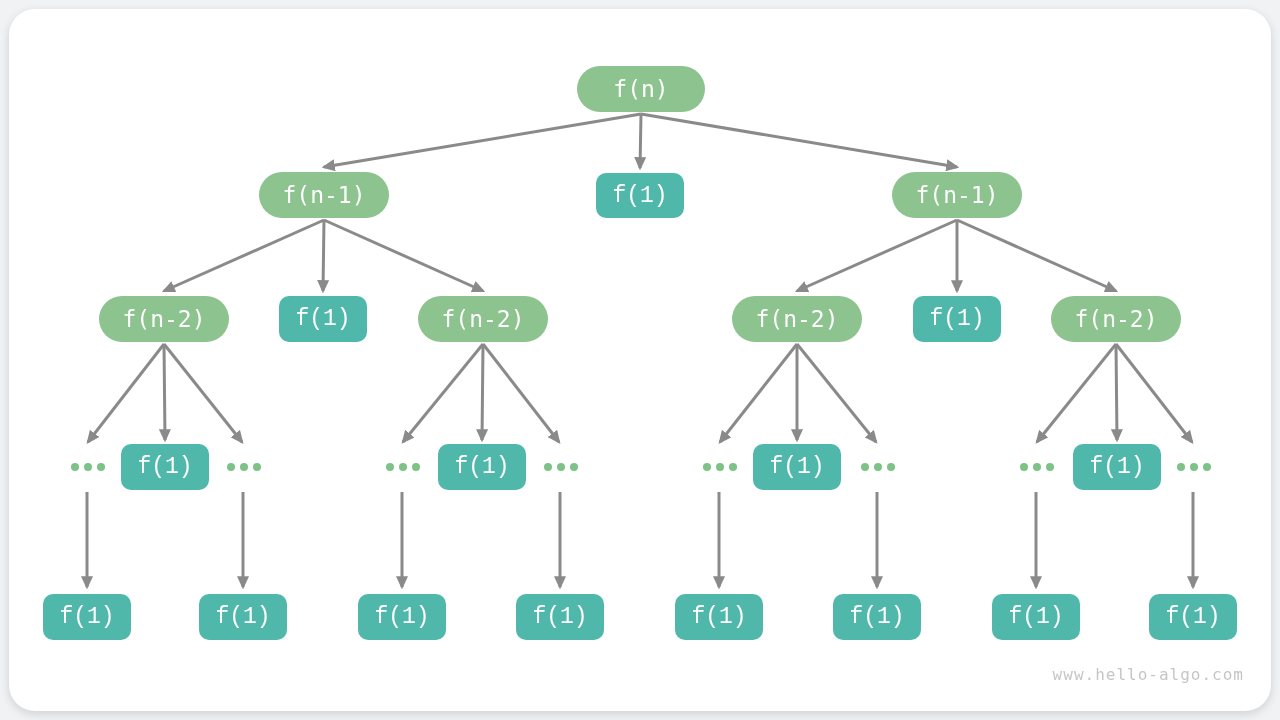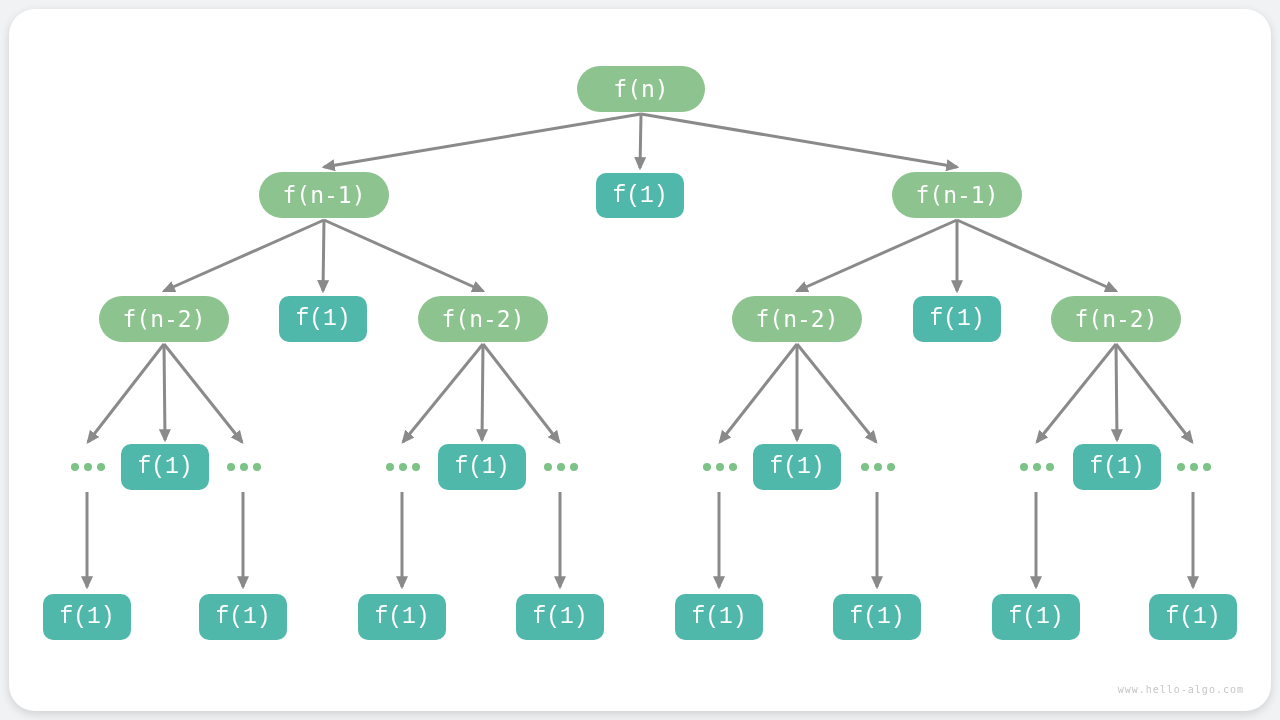--- a/index.html
+++ b/index.html
@@ -17,22 +17,22 @@
   .node-layer { position:absolute; left:0; top:0; width:1280px; height:720px; }
   .node {
     position:absolute; display:flex; align-items:center; justify-content:center;
     color:var(--text,#ffffff); font-size:23px; border-radius:10px; white-space:nowrap;
   }
   .node.call { background:var(--green,#8cc38f);border-radius:23px; }
   .node.base { background:var(--teal,#50b8ab);font-family:Liberation Mono, monospace; }
   .dots { position:absolute; display:flex; gap:5px; align-items:center; }
   .dot { width:8px; height:8px; border-radius:50%; background:var(--dots,#7dc287); }
   .watermark {
-    position:absolute; right:36px; bottom:25px;
-    color:var(--watermark,#c6c6c6); font-size:10px; letter-spacing:1px;
+    position:absolute; right:36px; bottom:36px;
+    color:var(--watermark,#c6c6c6); font-size:16px; letter-spacing:1px;
   }
 </style>
 </head>
 <body>
 
 <div class="stage">
   <div class="card"></div>
 
   <svg class="edge-layer" viewBox="0 0 1280 720" xmlns="http://www.w3.org/2000/svg">
     <defs>

